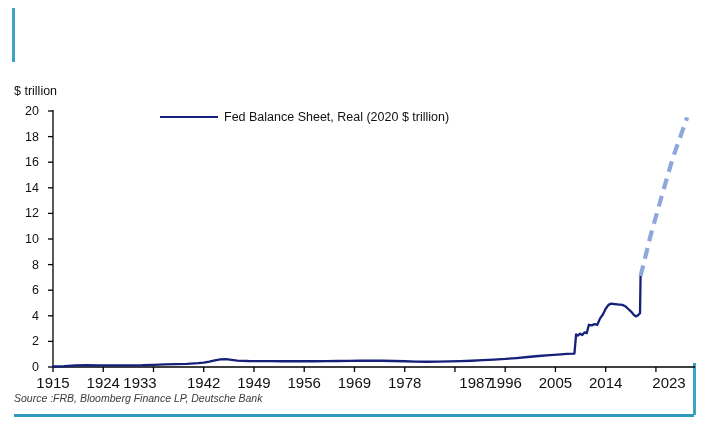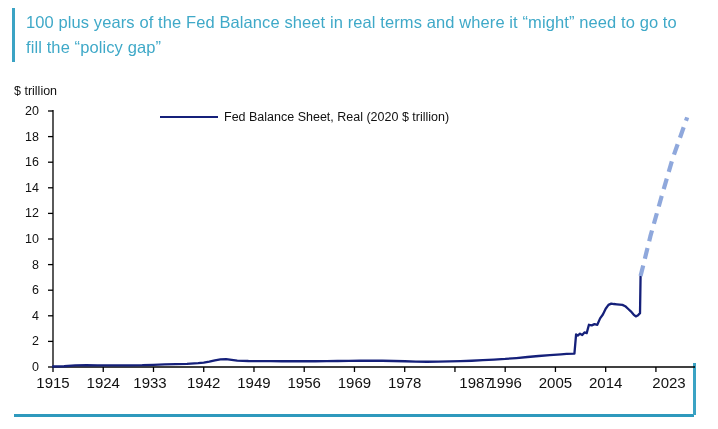--- a/index.html
+++ b/index.html
@@ -155,21 +155,20 @@
 </style>
 </head>
 <body>
 
 <div id="figure">
 
   <div class="frame-left"></div>
   <div class="frame-bottom"></div>
   <div class="frame-right"></div>
 
-  <div class="title">100 plus years of the Fed Balance sheet in real terms and where it “might” need to go to fill the “policy gap”</div>
 
   <div class="unit-label">$ trillion</div>
 
   <svg id="plot" viewBox="0 0 718 429" preserveAspectRatio="none" xmlns="http://www.w3.org/2000/svg">
     <g id="axis-layer">
         <line x1="53" y1="110" x2="53" y2="367" stroke="#000000" stroke-width="1.3"></line>
         <line x1="53" y1="367" x2="695" y2="367" stroke="#000000" stroke-width="1.6"></line>
         <line x1="48" y1="367" x2="53" y2="367" stroke="#000000" stroke-width="1.3"></line>
         <line x1="48" y1="341.4" x2="53" y2="341.4" stroke="#000000" stroke-width="1.3"></line>
         <line x1="48" y1="315.8" x2="53" y2="315.8" stroke="#000000" stroke-width="1.3"></line>
@@ -211,21 +210,21 @@
       <div class="ytick" style="left: 5px; top: 213.4px;">12</div>
       <div class="ytick" style="left: 5px; top: 187.8px;">14</div>
       <div class="ytick" style="left: 5px; top: 162.2px;">16</div>
       <div class="ytick" style="left: 5px; top: 136.6px;">18</div>
       <div class="ytick" style="left: 5px; top: 111px;">20</div>
     </div>
 
   <div id="xtick-layer">
       <div class="xtick" style="left: 53px;">1915</div>
       <div class="xtick" style="left: 103.243px;">1924</div>
-      <div class="xtick" style="left: 150px;">1933</div>
+      <div class="xtick" style="left: 140px;">1933</div>
       <div class="xtick" style="left: 203.73px;">1942</div>
       <div class="xtick" style="left: 253.974px;">1949</div>
       <div class="xtick" style="left: 304.217px;">1956</div>
       <div class="xtick" style="left: 354.461px;">1969</div>
       <div class="xtick" style="left: 404.704px;">1978</div>
       <div class="xtick" style="left: 476px;">1987</div>
       <div class="xtick" style="left: 505.191px;">1996</div>
       <div class="xtick" style="left: 555.435px;">2005</div>
       <div class="xtick" style="left: 605.678px;">2014</div>
       <div class="xtick" style="left: 669px;">2023</div>
@@ -233,14 +232,15 @@
 
   <div class="legend">
     <div class="legend-row">
       <span class="legend-swatch">
         <span class="solid-line"></span>
       </span>
       <span class="legend-label">Fed Balance Sheet, Real (2020 $ trillion)</span>
     </div>
   </div>
 
+  <div class="source">Source :FRB, Bloomberg Finance LP, Deutsche Bank</div>
 
 </div>
 
 </body></html>

